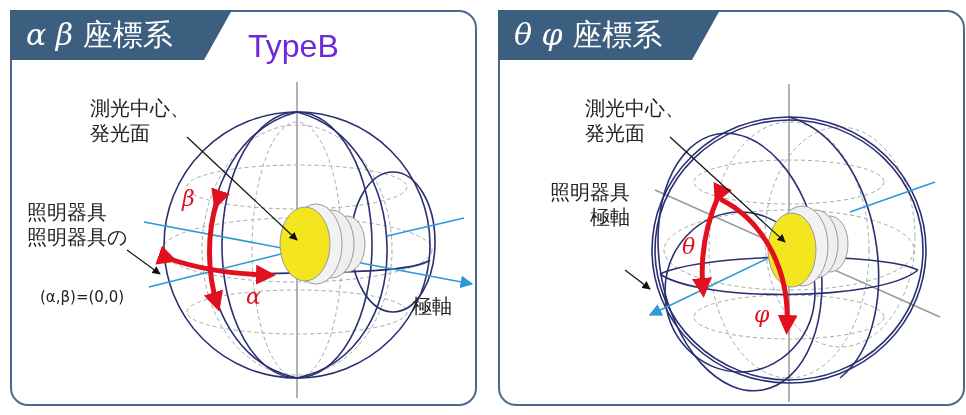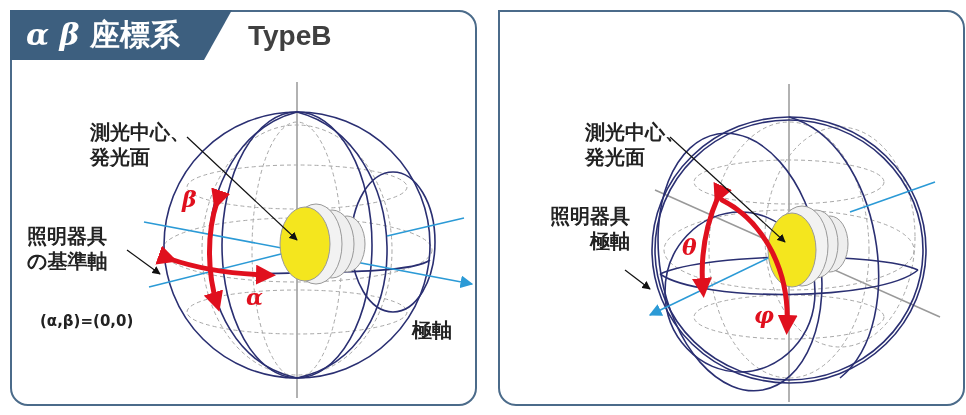--- a/index.html
+++ b/index.html
@@ -1,29 +1,29 @@
 <!DOCTYPE html>
 <html><head>
 <meta charset="utf-8">
 <style>
   html, body { margin:0; padding:0; background:#ffffff; }
   body { width:966px; height:415px; position:relative; overflow:hidden; font-family:"DejaVu Sans", sans-serif; }
-  .panel { position:absolute; top:10px; width:467px; height:396px; border:2px solid #4b6b8a; border-radius:18px; border-top-left-radius:0; background:#fff; box-sizing:border-box;font-weight:bold; }
+  .panel { position:absolute; top:10px; width:467px; height:396px; border:2px solid #4b6b8a; border-radius:18px; border-top-left-radius:0; background:#fff; box-sizing:border-box; }
   .panel.left { left:10px; }
   .panel.right { left:498px; }
   .tab { position:absolute; top:-2px; left:-2px; height:50px; background:#3d5f7f; color:#fff; font-size:30px; line-height:50px; padding-left:16px; box-sizing:border-box; clip-path:polygon(0 0, 100% 0, calc(100% - 28px) 100%, 0 100%); }
   .panel.left .tab { width:222px; }
   .panel.right .tab { width:222px; }
   .tab .greek { font-family:"DejaVu Serif", serif; font-style:italic; font-size:30px; }
   .tab .kanji { font-size:30px; }
-  .typelabel { position:absolute; top:8px; font-size:28px; color:#404040; font-family:"Liberation Sans", sans-serif; }
+  .typelabel { position:absolute; top:16px; font-size:32px; color:#6d28d9; font-family:"Liberation Sans", sans-serif; }
   .panel.left .typelabel { left:236px; }
   .panel.right .typelabel { left:240px; }
   svg.diagram { position:absolute; left:0; top:0; }
-  .lbl { position:absolute; font-size:20px; color:#222; white-space:nowrap; line-height:25px;margin-top:24px; }
+  .lbl { position:absolute; font-size:20px; color:#222; white-space:nowrap; line-height:25px; }
   .lbl.right-align { text-align:right; }
   .red { color:#e0101e; font-family:"DejaVu Serif", serif; font-style:italic; font-size:22px; position:absolute; }
 </style>
 </head>
 <body>
 
 <div class="panel left">
   <div class="tab">
     <span class="greek">α β</span>
     <span class="kanji">座標系</span>
@@ -81,29 +81,33 @@
     <line x1="175" y1="125" x2="285" y2="228" stroke="#111" stroke-width="1.2" marker-end="url(#arrBlk)"></line>
     <line x1="115" y1="238" x2="148" y2="262" stroke="#111" stroke-width="1.2" marker-end="url(#arrBlk)"></line>
   </svg>
 
   <div class="lbl" style="left:78px; top:84px;">
     <div>測光中心、</div>
     <div>発光面</div>
   </div>
   <div class="lbl" style="left:15px; top:188px;">
     <div>照明器具</div>
-    <div>の基準軸</div>
+    <div>照明器具の</div>
   </div>
   <div class="lbl" style="left:28px; top:273px; font-size:15px;">(α,β)=(0,0)</div>
   <div class="lbl" style="left:400px; top:282px;">極軸</div>
   <div class="red" style="left:170px; top:174px;">β</div>
   <div class="red" style="left:234px; top:272px;">α</div>
 </div>
 
 <div class="panel right">
+  <div class="tab">
+    <span class="greek">θ φ</span>
+    <span class="kanji">座標系</span>
+  </div>
 
   <svg class="diagram" width="467" height="396" viewBox="0 0 467 396">
     <defs>
       <marker id="arrBlk2" viewBox="0 0 10 10" refX="9" refY="5" markerWidth="7" markerHeight="7" orient="auto">
           <path d="M0,0 L10,5 L0,10 z" fill="#111"></path>
         </marker>
       <marker id="arrBlue2" viewBox="0 0 10 10" refX="9" refY="5" markerWidth="8" markerHeight="8" orient="auto">
           <path d="M0,0 L10,5 L0,10 z" fill="#2b9ad6"></path>
         </marker>
       <marker id="arrRed2" viewBox="0 0 10 10" refX="6" refY="5" markerWidth="4" markerHeight="4" orient="auto">

